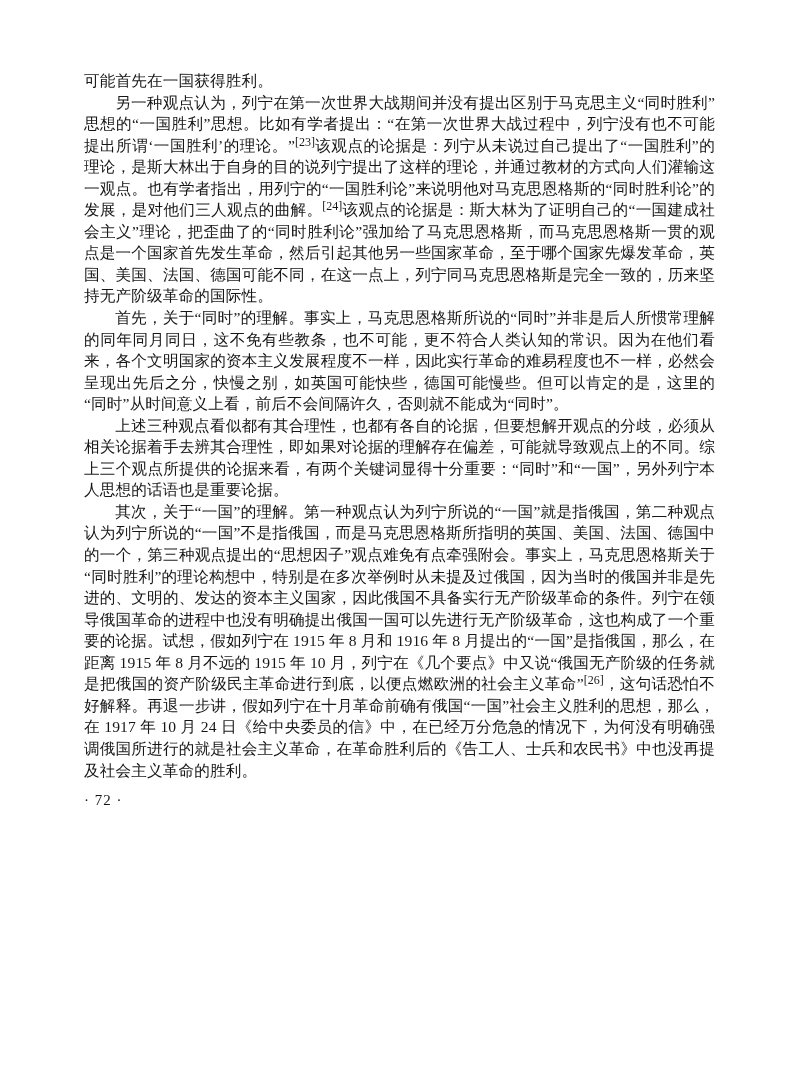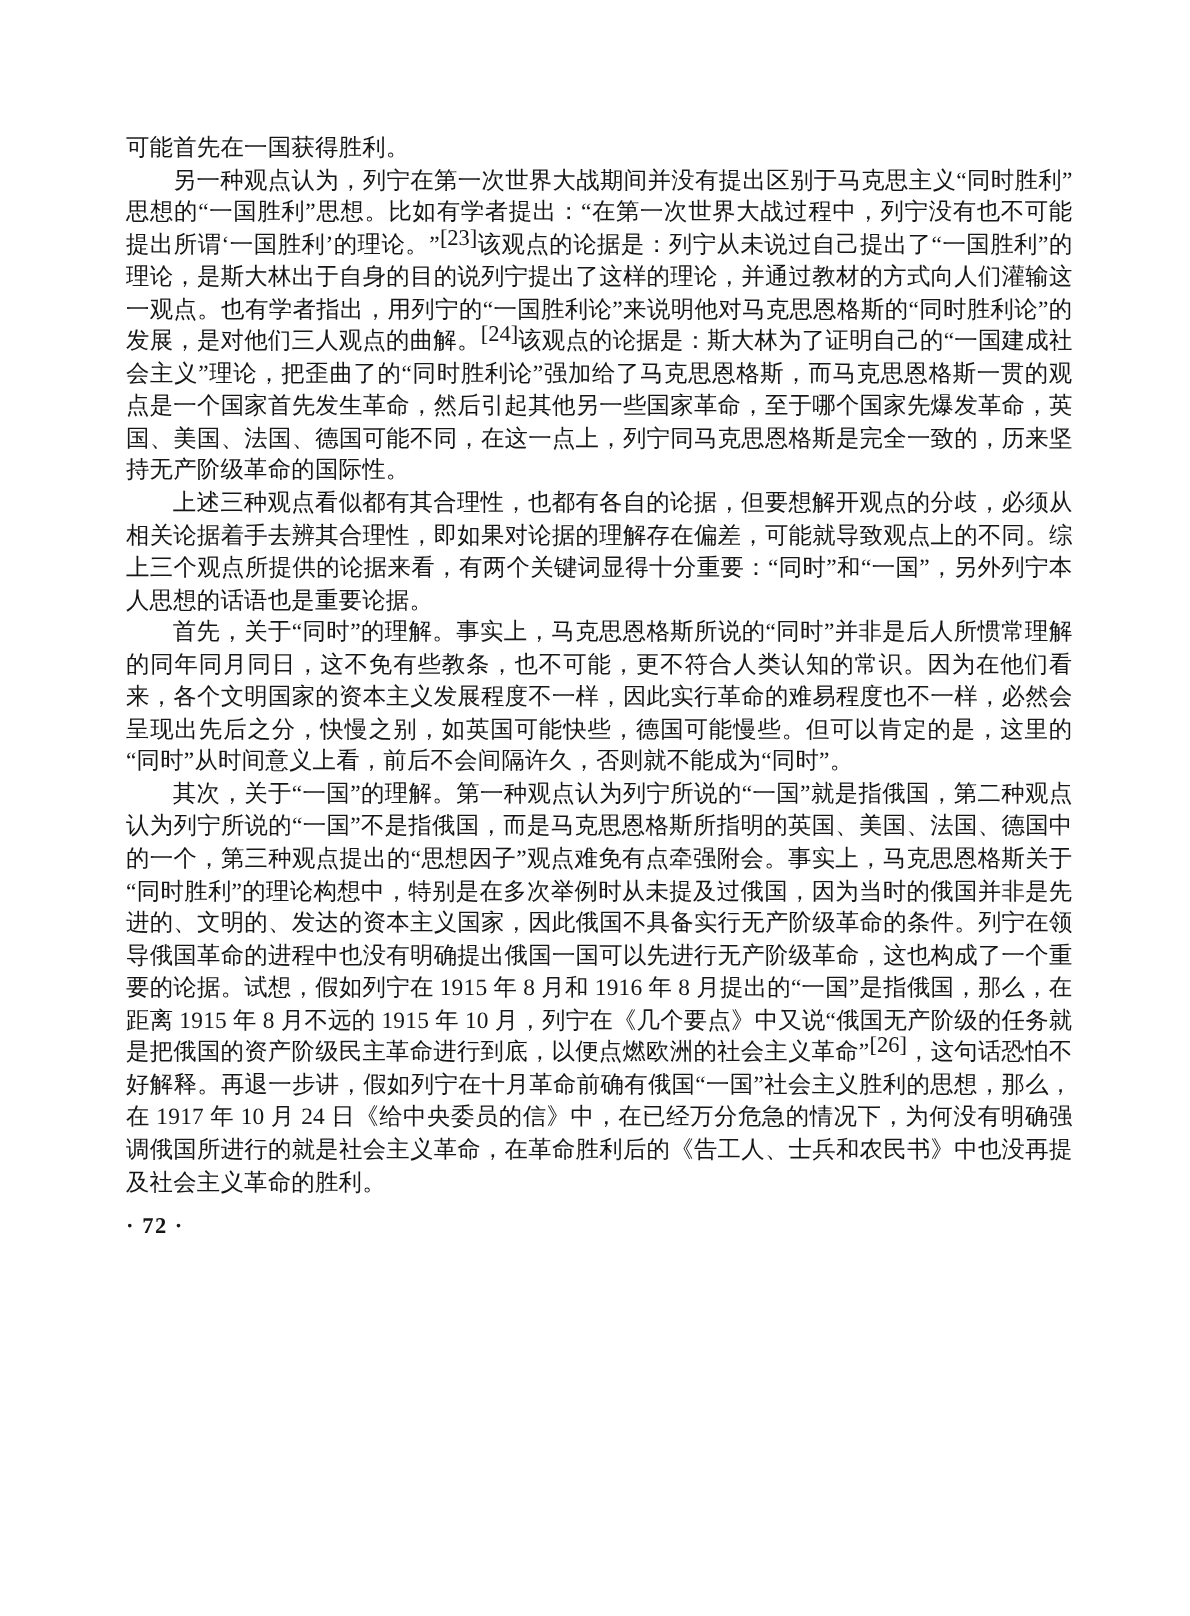--- a/index.html
+++ b/index.html
@@ -11,56 +11,55 @@
     width: 793px;
     height: 1077px;
     overflow: hidden;
     font-family: "Liberation Serif", "DejaVu Serif", serif;
     color: #161616;
   }
   .page {
     box-sizing: border-box;
     width: 793px;
     height: 1077px;
-    padding: 88px 78px 0 84px;
+    padding: 70px 78px 0 84px;
     background: #ffffff;
     border-radius: 15px;
   }
   .text-body p {
     margin: 0;
     font-size: 15.6px;
     line-height: 21.55px;
     text-align: justify;
     text-justify: inter-ideograph;
     letter-spacing: 0.15px;
     word-break: break-all;
   }
   .text-body p.indent {
     text-indent: 2em;
   }
   sup.cite {
-    font-size: 15px;
+    font-size: 12px;
     line-height: 0;
     vertical-align: 5px;
     letter-spacing: 0;
     margin-top: 15px;
   }
   .page-number {
     margin-top: 9px;
     font-size: 15px;
     line-height: 21.55px;
     letter-spacing: 1px;
-    font-weight: bold;
   }
 </style>
 </head>
 <body>
 
 <div class="page">
   <div class="text-body">
       <p>可能首先在一国获得胜利。</p>
       <p class="indent">另一种观点认为，列宁在第一次世界大战期间并没有提出区别于马克思主义“同时胜利”思想的“一国胜利”思想。比如有学者提出：“在第一次世界大战过程中，列宁没有也不可能提出所谓‘一国胜利’的理论。”<sup class="cite">[23]</sup>该观点的论据是：列宁从未说过自己提出了“一国胜利”的理论，是斯大林出于自身的目的说列宁提出了这样的理论，并通过教材的方式向人们灌输这一观点。也有学者指出，用列宁的“一国胜利论”来说明他对马克思恩格斯的“同时胜利论”的发展，是对他们三人观点的曲解。<sup class="cite">[24]</sup>该观点的论据是：斯大林为了证明自己的“一国建成社会主义”理论，把歪曲了的“同时胜利论”强加给了马克思恩格斯，而马克思恩格斯一贯的观点是一个国家首先发生革命，然后引起其他另一些国家革命，至于哪个国家先爆发革命，英国、美国、法国、德国可能不同，在这一点上，列宁同马克思恩格斯是完全一致的，历来坚持无产阶级革命的国际性。</p>
+      <p class="indent">首先，关于“同时”的理解。事实上，马克思恩格斯所说的“同时”并非是后人所惯常理解的同年同月同日，这不免有些教条，也不可能，更不符合人类认知的常识。因为在他们看来，各个文明国家的资本主义发展程度不一样，因此实行革命的难易程度也不一样，必然会呈现出先后之分，快慢之别，如英国可能快些，德国可能慢些。但可以肯定的是，这里的“同时”从时间意义上看，前后不会间隔许久，否则就不能成为“同时”。</p>
       <p class="indent">上述三种观点看似都有其合理性，也都有各自的论据，但要想解开观点的分歧，必须从相关论据着手去辨其合理性，即如果对论据的理解存在偏差，可能就导致观点上的不同。综上三个观点所提供的论据来看，有两个关键词显得十分重要：“同时”和“一国”，另外列宁本人思想的话语也是重要论据。</p>
-      <p class="indent">首先，关于“同时”的理解。事实上，马克思恩格斯所说的“同时”并非是后人所惯常理解的同年同月同日，这不免有些教条，也不可能，更不符合人类认知的常识。因为在他们看来，各个文明国家的资本主义发展程度不一样，因此实行革命的难易程度也不一样，必然会呈现出先后之分，快慢之别，如英国可能快些，德国可能慢些。但可以肯定的是，这里的“同时”从时间意义上看，前后不会间隔许久，否则就不能成为“同时”。</p>
       <p class="indent">其次，关于“一国”的理解。第一种观点认为列宁所说的“一国”就是指俄国，第二种观点认为列宁所说的“一国”不是指俄国，而是马克思恩格斯所指明的英国、美国、法国、德国中的一个，第三种观点提出的“思想因子”观点难免有点牵强附会。事实上，马克思恩格斯关于“同时胜利”的理论构想中，特别是在多次举例时从未提及过俄国，因为当时的俄国并非是先进的、文明的、发达的资本主义国家，因此俄国不具备实行无产阶级革命的条件。列宁在领导俄国革命的进程中也没有明确提出俄国一国可以先进行无产阶级革命，这也构成了一个重要的论据。试想，假如列宁在 1915 年 8 月和 1916 年 8 月提出的“一国”是指俄国，那么，在距离 1915 年 8 月不远的 1915 年 10 月，列宁在《几个要点》中又说“俄国无产阶级的任务就是把俄国的资产阶级民主革命进行到底，以便点燃欧洲的社会主义革命”<sup class="cite">[26]</sup>，这句话恐怕不好解释。再退一步讲，假如列宁在十月革命前确有俄国“一国”社会主义胜利的思想，那么，在 1917 年 10 月 24 日《给中央委员的信》中，在已经万分危急的情况下，为何没有明确强调俄国所进行的就是社会主义革命，在革命胜利后的《告工人、士兵和农民书》中也没再提及社会主义革命的胜利。</p>
     </div>
   <div class="page-number">· 72 ·</div>
 </div>
 
 </body></html>

